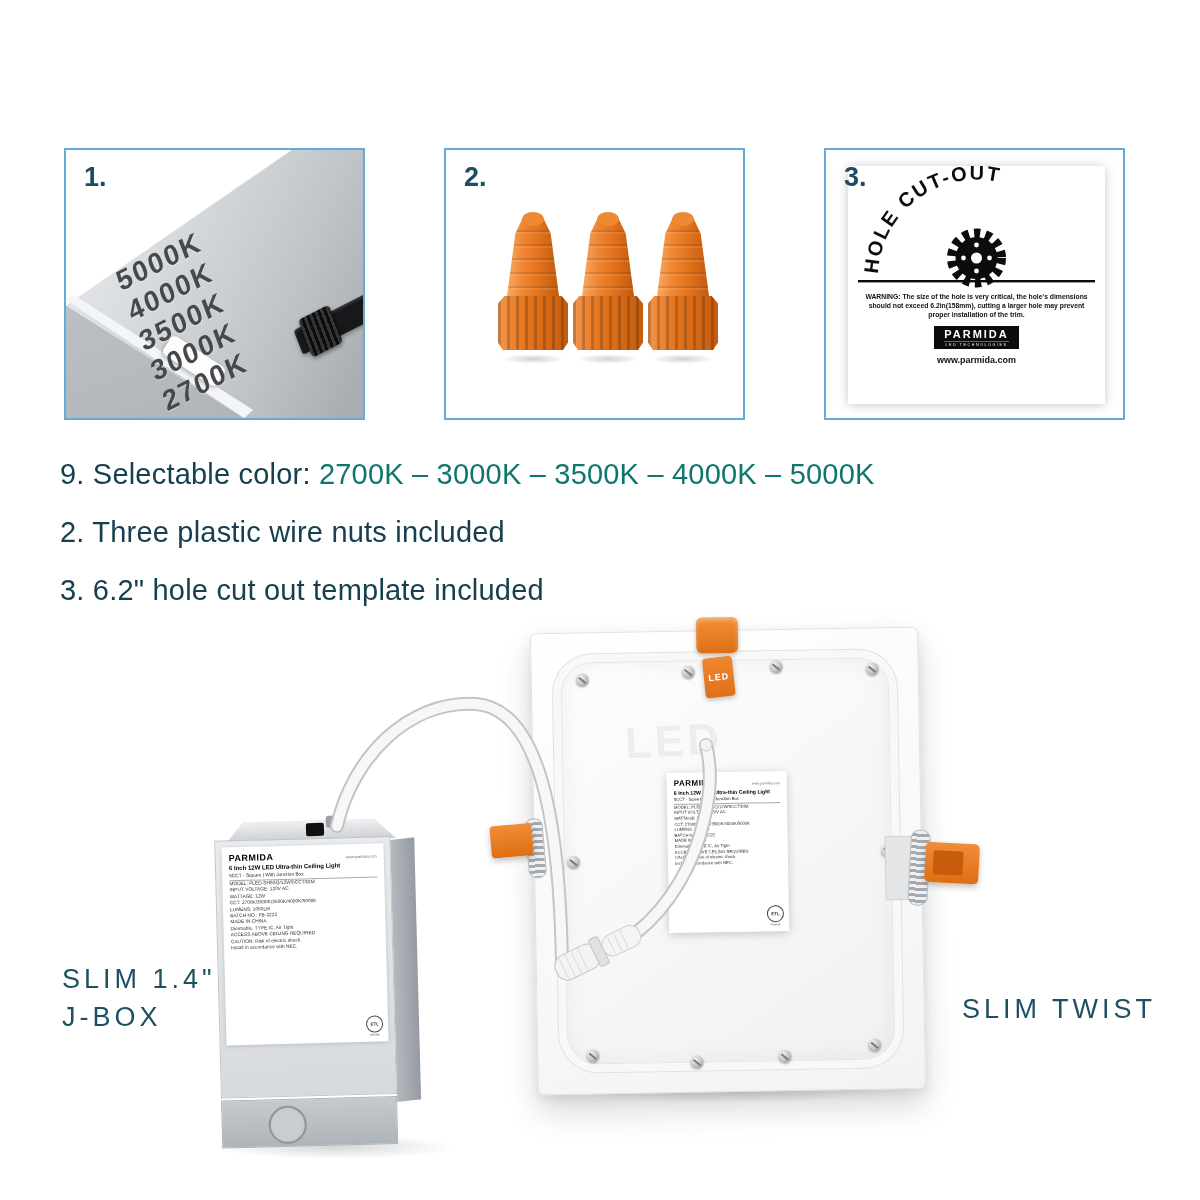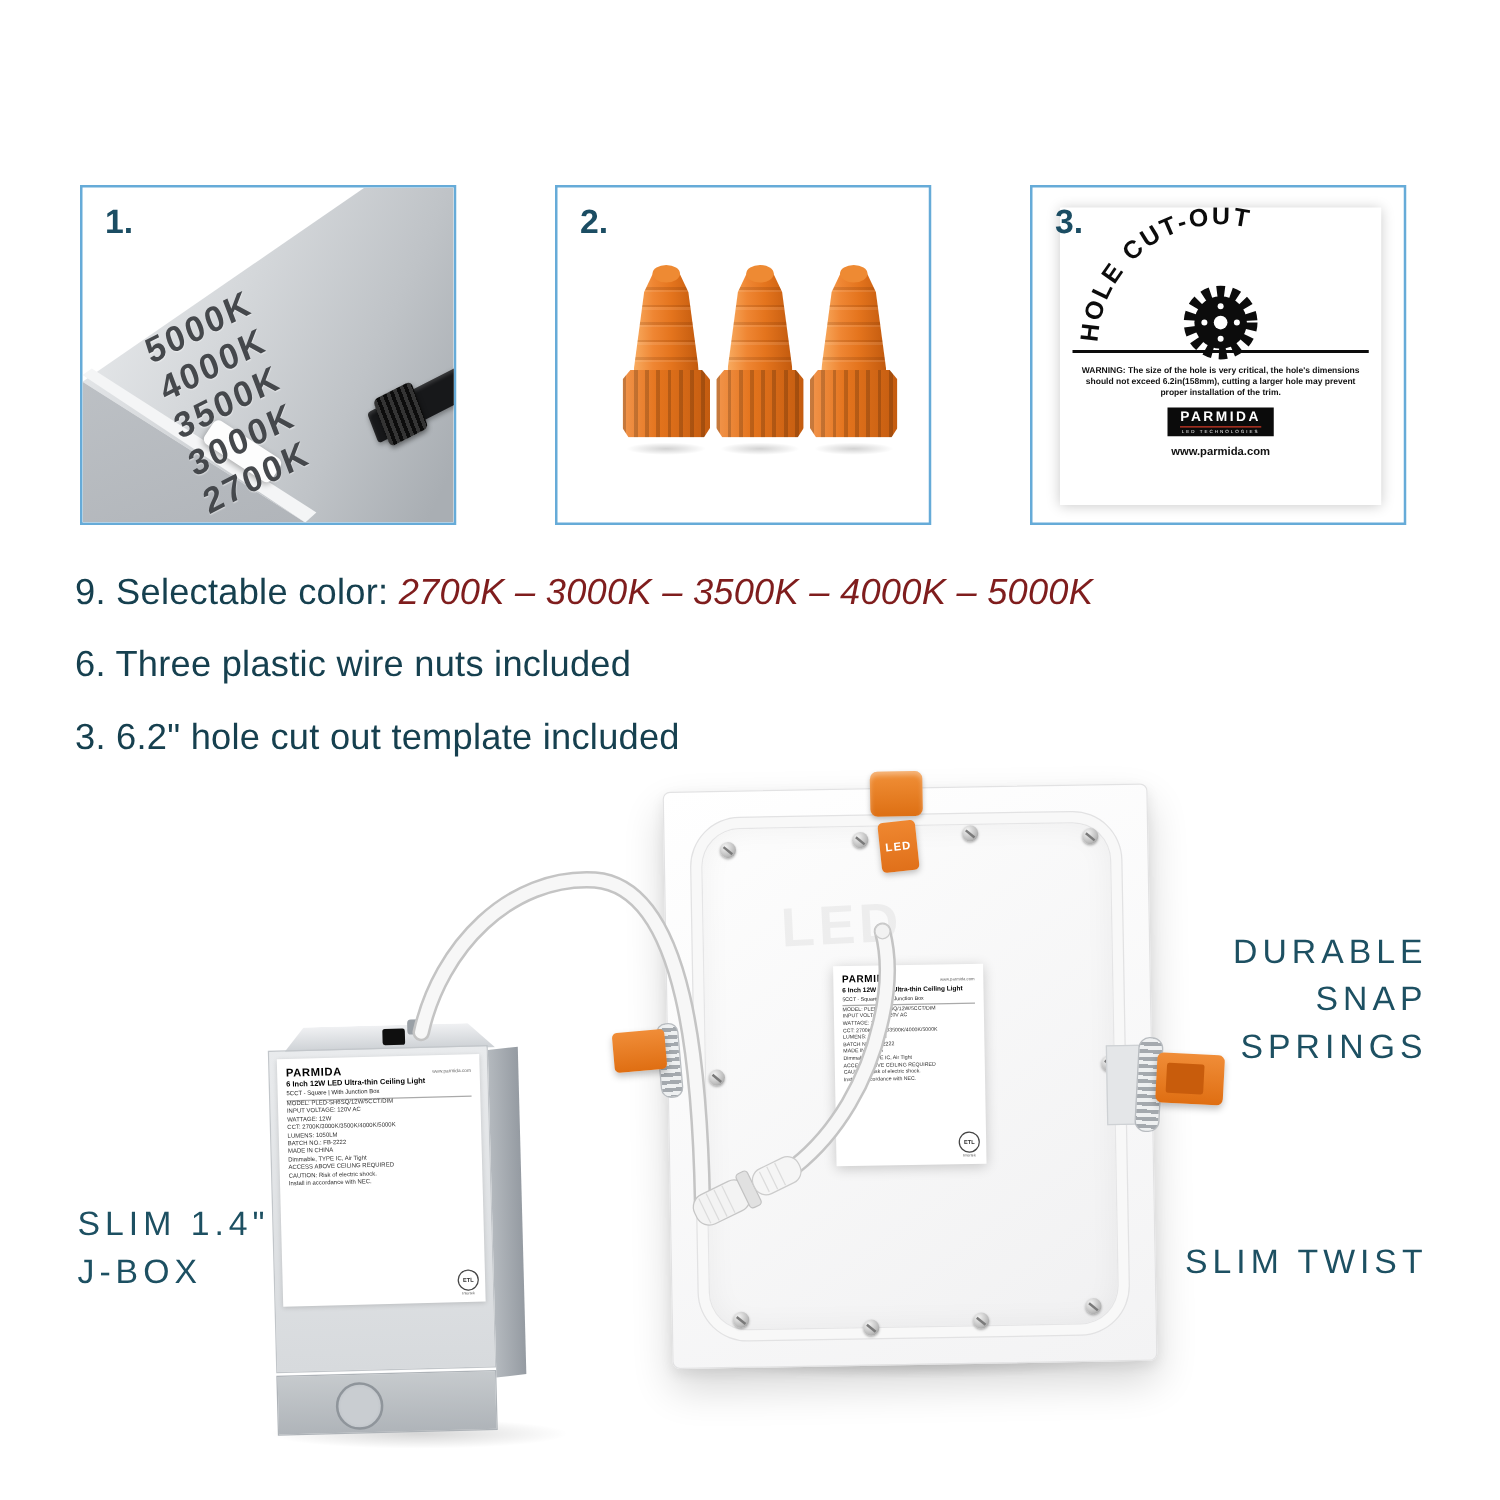--- a/index.html
+++ b/index.html
@@ -62,21 +62,21 @@
       padding:5px 16px 0 16px;}
   .t-logo{display:inline-block;background:#0b0b0b;color:#fff;padding:3px 10px 2px 10px;margin-top:7px;}
   .t-logo .lg1{font-size:11px;font-weight:bold;letter-spacing:2px;line-height:11px;}
   .t-logo .lgline{height:1px;background:#d23b27;margin:1px 0;}
   .t-logo .lg2{font-size:3.6px;letter-spacing:1.6px;line-height:4px;}
   .t-site{font-size:9px;font-weight:bold;color:#111;margin-top:5px;}
 
   
   .features{position:absolute;left:60px;top:458px;}
   .feat-line{font-size:29px;color:#16404f;margin-bottom:25px;letter-spacing:.2px;}
-  .feat-highlight{color:#7f1d1d;font-style:italic;}
+  .feat-highlight{color:#0f766e;}
 
   
   .gshadow{position:absolute;z-index:1;}
   #gsh-jbox{left:205px;top:1134px;width:260px;height:26px;
       background:radial-gradient(ellipse at center,rgba(0,0,0,.16),transparent 65%);}
   #gsh-panel{left:545px;top:1076px;width:360px;height:28px;
       background:radial-gradient(ellipse at center,rgba(0,0,0,.12),transparent 65%);}
 
   
   .panel{position:absolute;left:534px;top:630px;width:386px;height:460px;z-index:2;
@@ -156,21 +156,21 @@
       background:linear-gradient(90deg,#b4b9be,#959ba2);transform:skewY(-5deg);transform-origin:top left;}
 
   
   .cable-layer{position:absolute;left:0;top:0;z-index:3;pointer-events:none;}
 
   
   .callout{position:absolute;z-index:4;color:#1d5062;font-size:27px;letter-spacing:4px;line-height:38px;}
   .co-right{text-align:right;}
   #co-springs{right:58px;top:742px;}
   #co-jbox{left:62px;top:960px;}
-  #co-conn{right:58px;top:990px;}
+  #co-conn{right:44px;top:990px;}
 </style>
 </head>
 <body>
 
 <div class="page">
 
 
   <div class="fbox" id="box1">
     <div class="fbox-num">1.</div>
     <div class="b1-art">
@@ -239,21 +239,21 @@
         <div class="lg1">PARMIDA</div>
         <div class="lgline"></div>
         <div class="lg2">LED TECHNOLOGIES</div>
       </div>
       <div class="t-site">www.parmida.com</div>
     </div>
   </div>
 
   <div class="features">
     <div class="feat-line"><span>9. Selectable color: </span><span class="feat-highlight">2700K – 3000K – 3500K – 4000K – 5000K</span></div>
-    <div class="feat-line"><span>6. Three plastic wire nuts included</span><span class="feat-highlight"></span></div>
+    <div class="feat-line"><span>2. Three plastic wire nuts included</span><span class="feat-highlight"></span></div>
     <div class="feat-line"><span>3. 6.2" hole cut out template included</span><span class="feat-highlight"></span></div>
   </div>
 
   <div class="gshadow" id="gsh-jbox"></div>
   <div class="gshadow" id="gsh-panel"></div>
 
   <div class="panel">
     <div class="panel-plate"></div>
     <div class="panel-wm">LED</div>
 
@@ -347,25 +347,20 @@
     <g transform="translate(598,952) rotate(-26)">
       <rect x="-46" y="-13" width="46" height="26" rx="11" fill="#f3f3f3" stroke="#c6c6c6"></rect>
       <path d="M -38 -11 V 11 M -31 -12 V 12 M -24 -12 V 12 M -17 -12 V 12" stroke="#dcdcdc" fill="none"></path>
       <rect x="-4" y="-15" width="10" height="30" rx="3" fill="#e1e1e1" stroke="#c2c2c2"></rect>
       <rect x="6" y="-11" width="40" height="22" rx="10" fill="#f5f5f5" stroke="#cccccc"></rect>
       <path d="M 15 -9 V 9 M 22 -10 V 10 M 29 -10 V 10" stroke="#dcdcdc" fill="none"></path>
     </g>
     <circle cx="706" cy="745" r="6" fill="#f2f2f2" stroke="#cccccc"></circle>
   </svg>
 
-  <div class="callout co-right" id="co-springs">
-    <div>DURABLE</div>
-    <div>SNAP</div>
-    <div>SPRINGS</div>
-  </div>
   <div class="callout" id="co-jbox">
     <div>SLIM 1.4"</div>
     <div>J-BOX</div>
   </div>
   <div class="callout co-right" id="co-conn">
     <div>SLIM TWIST</div>
   </div>
 
 </div>
 

